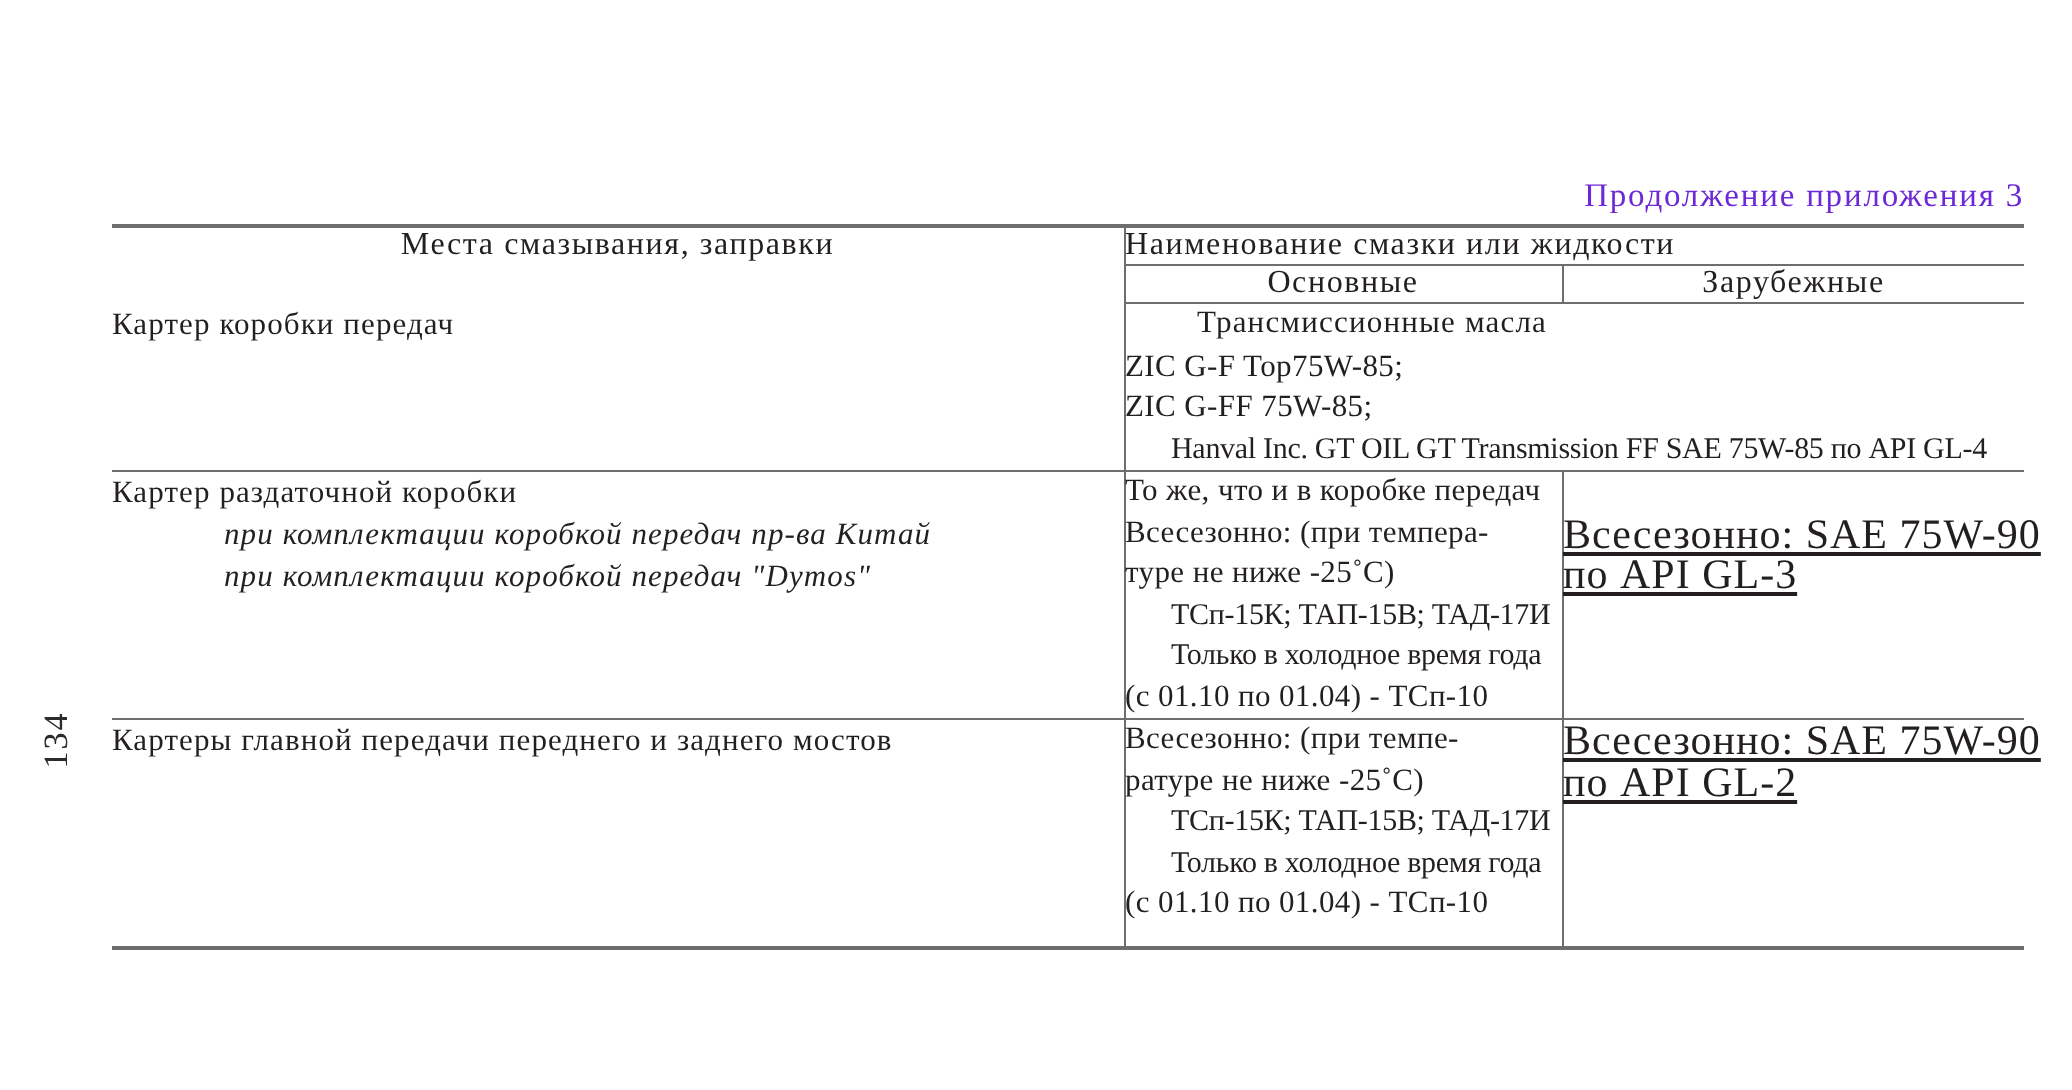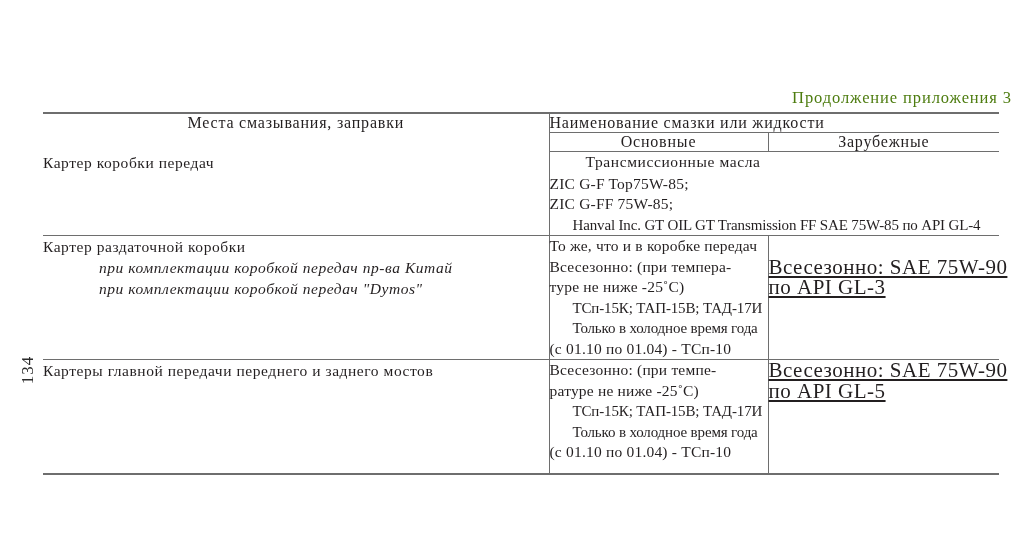--- a/index.html
+++ b/index.html
@@ -38,28 +38,28 @@
 
   
   .continuation {
     position: absolute;
     left: 56px;
     top: 88px;
     width: 956px;
     text-align: right;
     font-size: 16.5px;
     letter-spacing: 0.9px;
-    color: #4d7c0f;
+    color: #6d28d9;
     white-space: nowrap;
   }
 
   
   .doc-table {
     position: absolute;
-    left: 43px;
+    left: 56px;
     top: 112px;
     width: 956px;
     border-collapse: collapse;
     table-layout: fixed;
   }
   .doc-table td, .doc-table th {
     padding: 0;
     vertical-align: top;
     font-weight: normal;
   }
@@ -200,21 +200,21 @@
       </td>
       <td class="cell-mid vdiv-left">
         <div>Всесезонно: (при темпе-</div>
         <div>ратуре не ниже -25˚С)</div>
         <div class="tight">ТСп-15К; ТАП-15В; ТАД-17И</div>
         <div class="tight">Только в холодное время года</div>
         <div>(с 01.10 по 01.04) - ТСп-10</div>
       </td>
       <td class="cell-right vdiv-left">
         <div>Всесезонно:  SAE  75W-90</div>
-        <div>по API GL-5</div>
+        <div>по API GL-2</div>
       </td>
     </tr>
 
     <tr class="spacer-row">
       <td class="rule-bottom"></td>
       <td class="rule-bottom vdiv-left"></td>
       <td class="rule-bottom vdiv-left"></td>
     </tr>
 
   </tbody>

